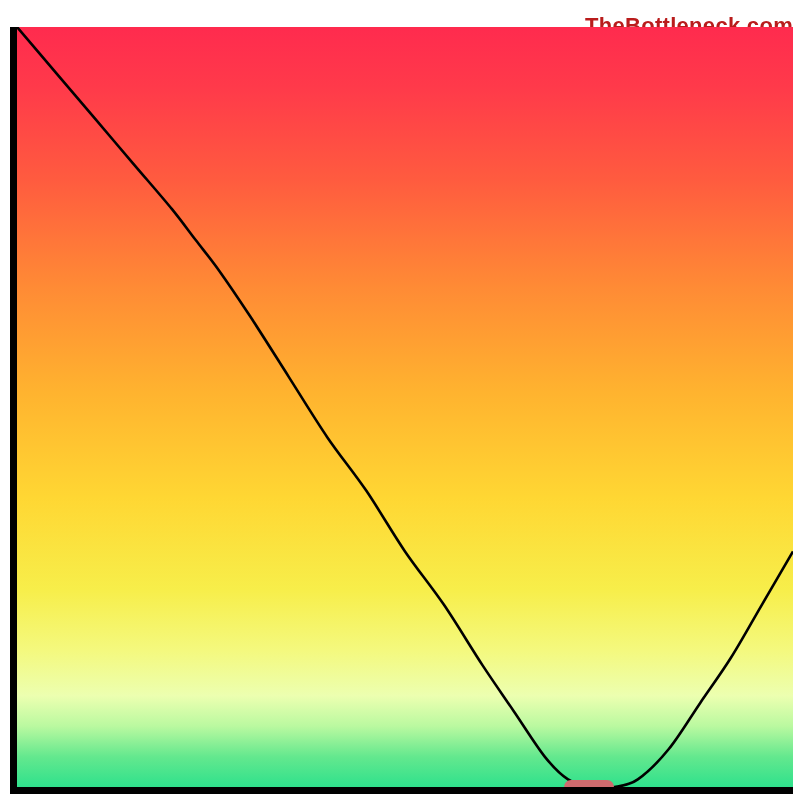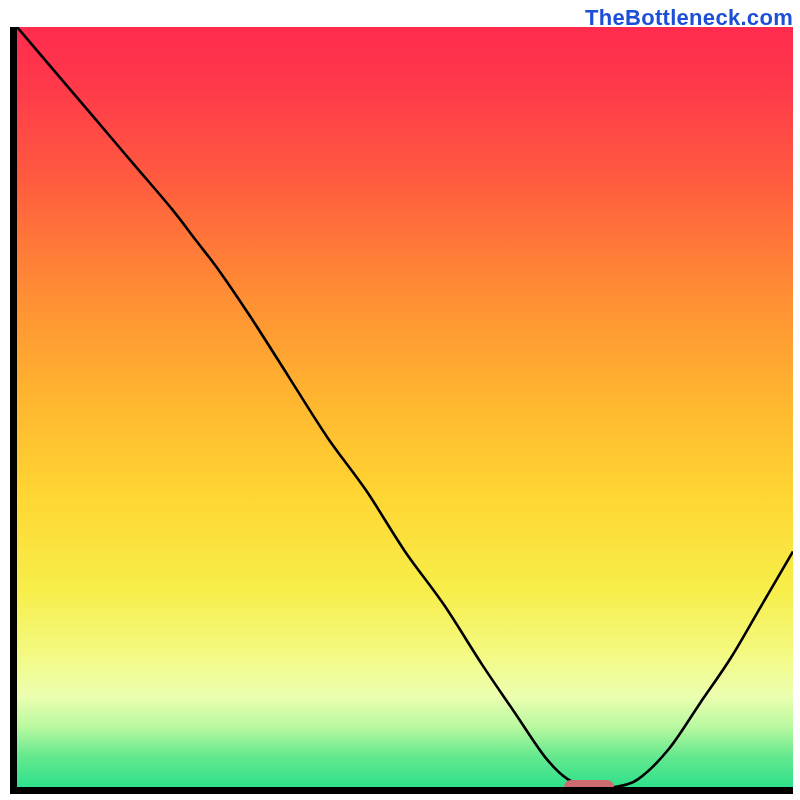--- a/index.html
+++ b/index.html
@@ -37,26 +37,26 @@
       #64e88e 96%,
       #2fe18c 100%
     );
   }
   .curve-svg {
     position: absolute;
     left: 0; top: 0; width: 100%; height: 100%;
   }
   .watermark {
     position: absolute;
-    top: 5px;
+    top: 13px;
     right: 7px;
     font-family: Arial, Helvetica, sans-serif;
     font-size: 22px;
     font-weight: 600;
-    color: #1d4ed8;
+    color: #b91c1c;
     letter-spacing: 0.3px;
   }
   .marker {
     position: absolute;
     width: 50px;
     height: 14px;
     border-radius: 7px;
     background: #ce6b6e;
   }
 </style>

